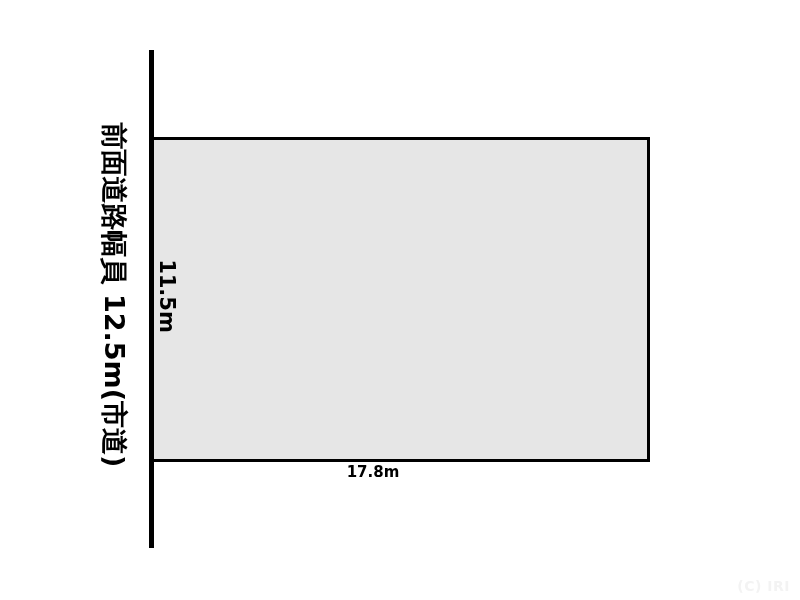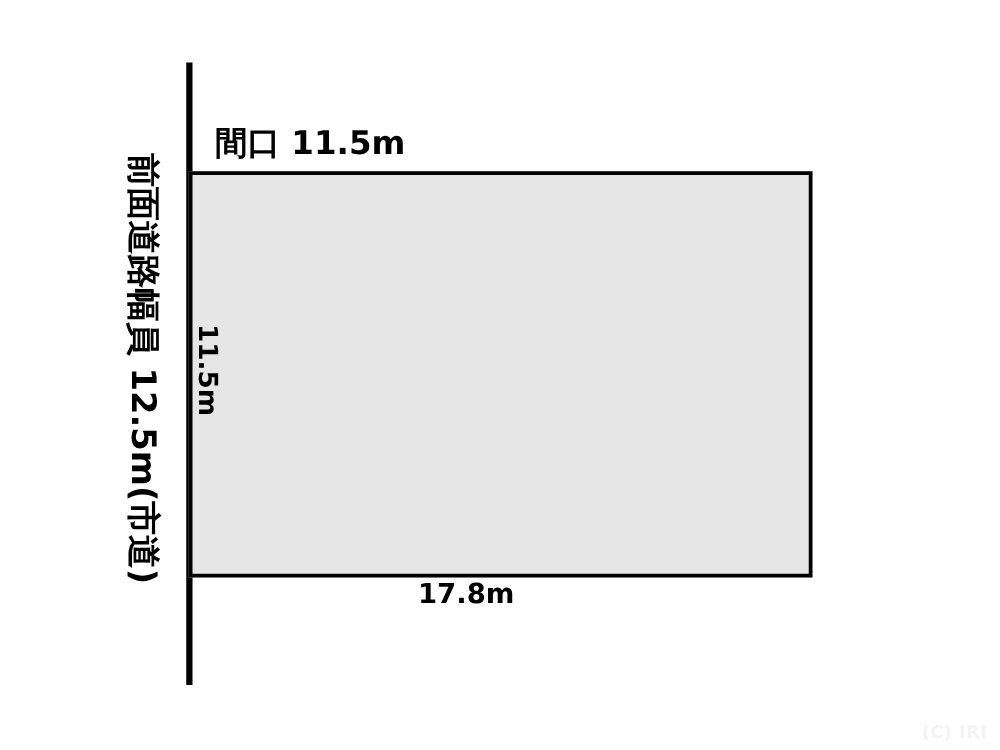--- a/index.html
+++ b/index.html
@@ -65,21 +65,21 @@
     left: 166px;
     top: 296px;
     transform: translate(-50%, -50%) rotate(90deg);
     font-size: 21px;
   }
   
   .depth-bottom {
     left: 373px;
     top: 465px;
     transform: translateX(-50%);
-    font-size: 22px;
+    font-size: 15px;
   }
   
   .watermark {
     position: absolute;
     right: 10px;
     bottom: 7px;
     font-size: 14px;
     line-height: 1;
     color: #f3f3f3;
     letter-spacing: 0.5px;
@@ -89,21 +89,20 @@
 <body>
 
 <div class="canvas" style="background: rgb(255, 255, 255);">
 
   <div class="road-line" style="background: rgb(0, 0, 0);"></div>
 
   <div class="plot-rect" style="background: rgb(230, 230, 230); border-color: rgb(0, 0, 0);"></div>
 
   <div class="label road-label">前面道路幅員 12.5m(市道)</div>
 
-  <div class="label frontage-header">間口 11.5m</div>
 
 
   <div class="label frontage-side">11.5m</div>
 
   <div class="label depth-bottom">17.8m</div>
 
   <div class="watermark" style="color: rgb(243, 243, 243);">(C) IRI</div>
 
 </div>
 

